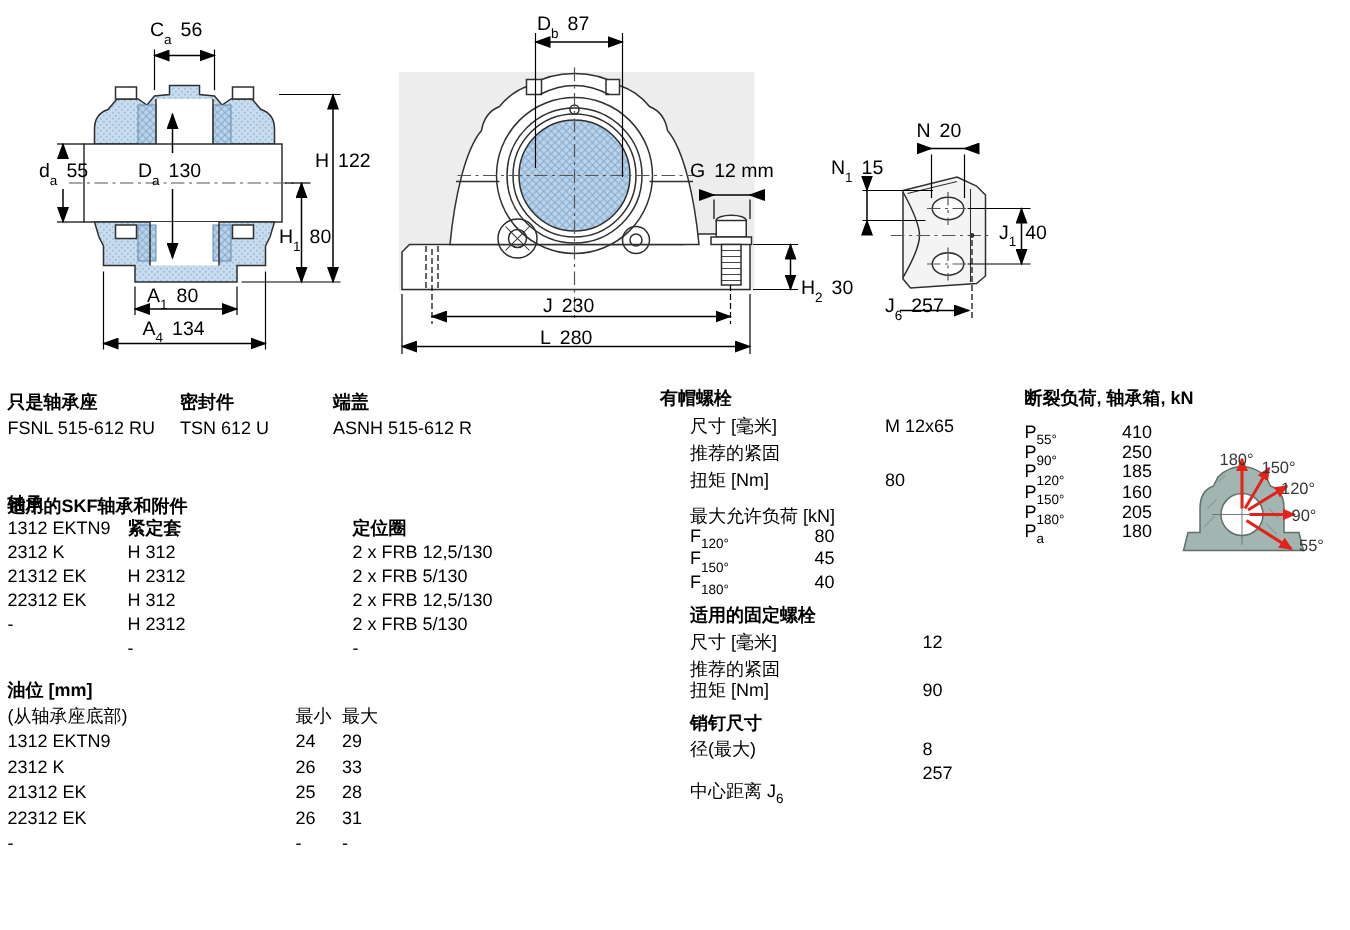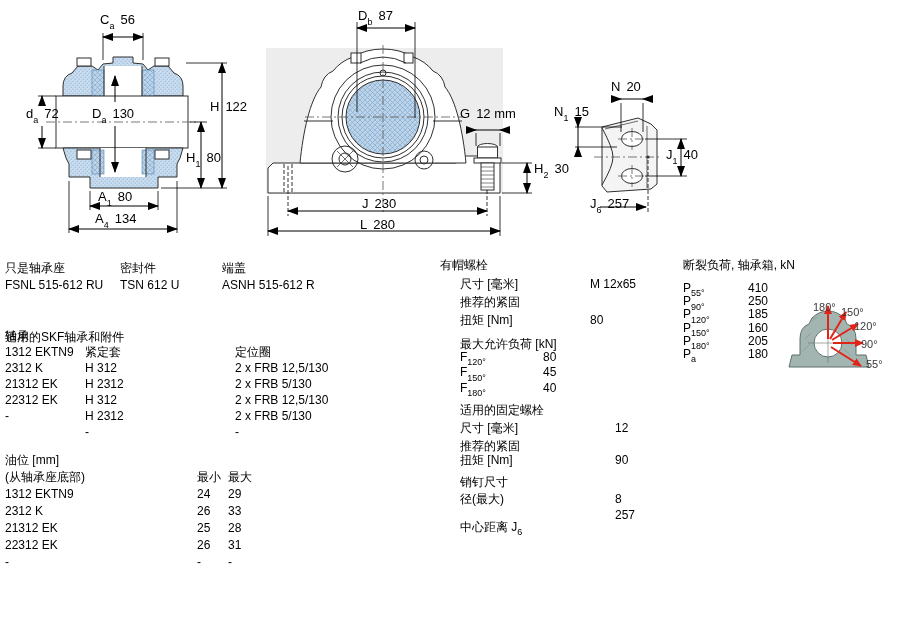--- a/index.html
+++ b/index.html
@@ -1,19 +1,19 @@
 <!DOCTYPE html>
 <html><head>
 <meta charset="utf-8">
 <style>
   html,body{margin:0;padding:0;background:#fff}
   .page{position:relative;width:900px;height:620px;background:#ffffff;overflow:hidden;
         font-family:"Liberation Sans","DejaVu Sans",sans-serif;font-size:12px;color:#000}
   .t{position:absolute;white-space:nowrap;line-height:14px}
-  .b{font-weight:normal}
+  .b{font-weight:bold}
   .stack{position:absolute;white-space:nowrap}
   .stack > div{height:16px;line-height:16px}
   .st17 > div{height:17px;line-height:17px}
   .st15 > div{height:15.3px;line-height:15.3px}
   .st13 > div{height:13.2px;line-height:13.2px}
   sub{font-size:9px;line-height:0;position:relative;top:1px}
   .dim{position:absolute;font-size:13px;white-space:nowrap;line-height:14px}
   .dim .dv{margin-left:6px}
   .ang{position:absolute;font-size:11px;white-space:nowrap;color:#3a3a3a}
   svg{position:absolute}
@@ -181,29 +181,29 @@
         <line x1="578" y1="154" x2="578" y2="147" marker-end="url(#arw)"></line>
         <line x1="578" y1="127" x2="578" y2="147"></line>
         <line x1="681" y1="139" x2="681" y2="176" marker-start="url(#arw)" marker-end="url(#arw)"></line>
         <line x1="600" y1="207" x2="646" y2="207" marker-end="url(#arw)"></line>
       </g>
     </g>
   </svg>
 
   <div class="dim" style="left:100px;top:13px"><span>C</span><sub>a</sub><span class="dv">56</span></div>
   <div class="dim" style="left:210px;top:100px"><span>H</span><sub></sub><span class="dv">122</span></div>
-  <div class="dim" style="left:26px;top:107px"><span>d</span><sub>a</sub><span class="dv">72</span></div>
+  <div class="dim" style="left:26px;top:107px"><span>d</span><sub>a</sub><span class="dv">55</span></div>
   <div class="dim" style="left:92px;top:107px"><span>D</span><sub>a</sub><span class="dv">130</span></div>
   <div class="dim" style="left:186px;top:151px"><span>H</span><sub>1</sub><span class="dv">80</span></div>
   <div class="dim" style="left:98px;top:190px"><span>A</span><sub>1</sub><span class="dv">80</span></div>
   <div class="dim" style="left:95px;top:212px"><span>A</span><sub>4</sub><span class="dv">134</span></div>
 
   <div class="dim" style="left:358px;top:9px"><span>D</span><sub>b</sub><span class="dv">87</span></div>
   <div class="dim" style="left:460px;top:107px"><span>G</span><sub></sub><span class="dv">12 mm</span></div>
-  <div class="dim" style="left:534px;top:162px"><span>H</span><sub>2</sub><span class="dv">30</span></div>
+  <div class="dim" style="left:534px;top:185px"><span>H</span><sub>2</sub><span class="dv">30</span></div>
   <div class="dim" style="left:362px;top:197px"><span>J</span><sub></sub><span class="dv">230</span></div>
   <div class="dim" style="left:360px;top:218px"><span>L</span><sub></sub><span class="dv">280</span></div>
 
   <div class="dim" style="left:611px;top:80px"><span>N</span><sub></sub><span class="dv">20</span></div>
   <div class="dim" style="left:554px;top:105px"><span>N</span><sub>1</sub><span class="dv">15</span></div>
   <div class="dim" style="left:666px;top:148px"><span>J</span><sub>1</sub><span class="dv">40</span></div>
   <div class="dim" style="left:590px;top:197px"><span>J</span><sub>6</sub><span class="dv">257</span></div>
 
   <div class="t b" style="left:5px;top:261px">只是轴承座</div>
   <div class="t" style="left:5px;top:278px">FSNL 515-612 RU</div>

